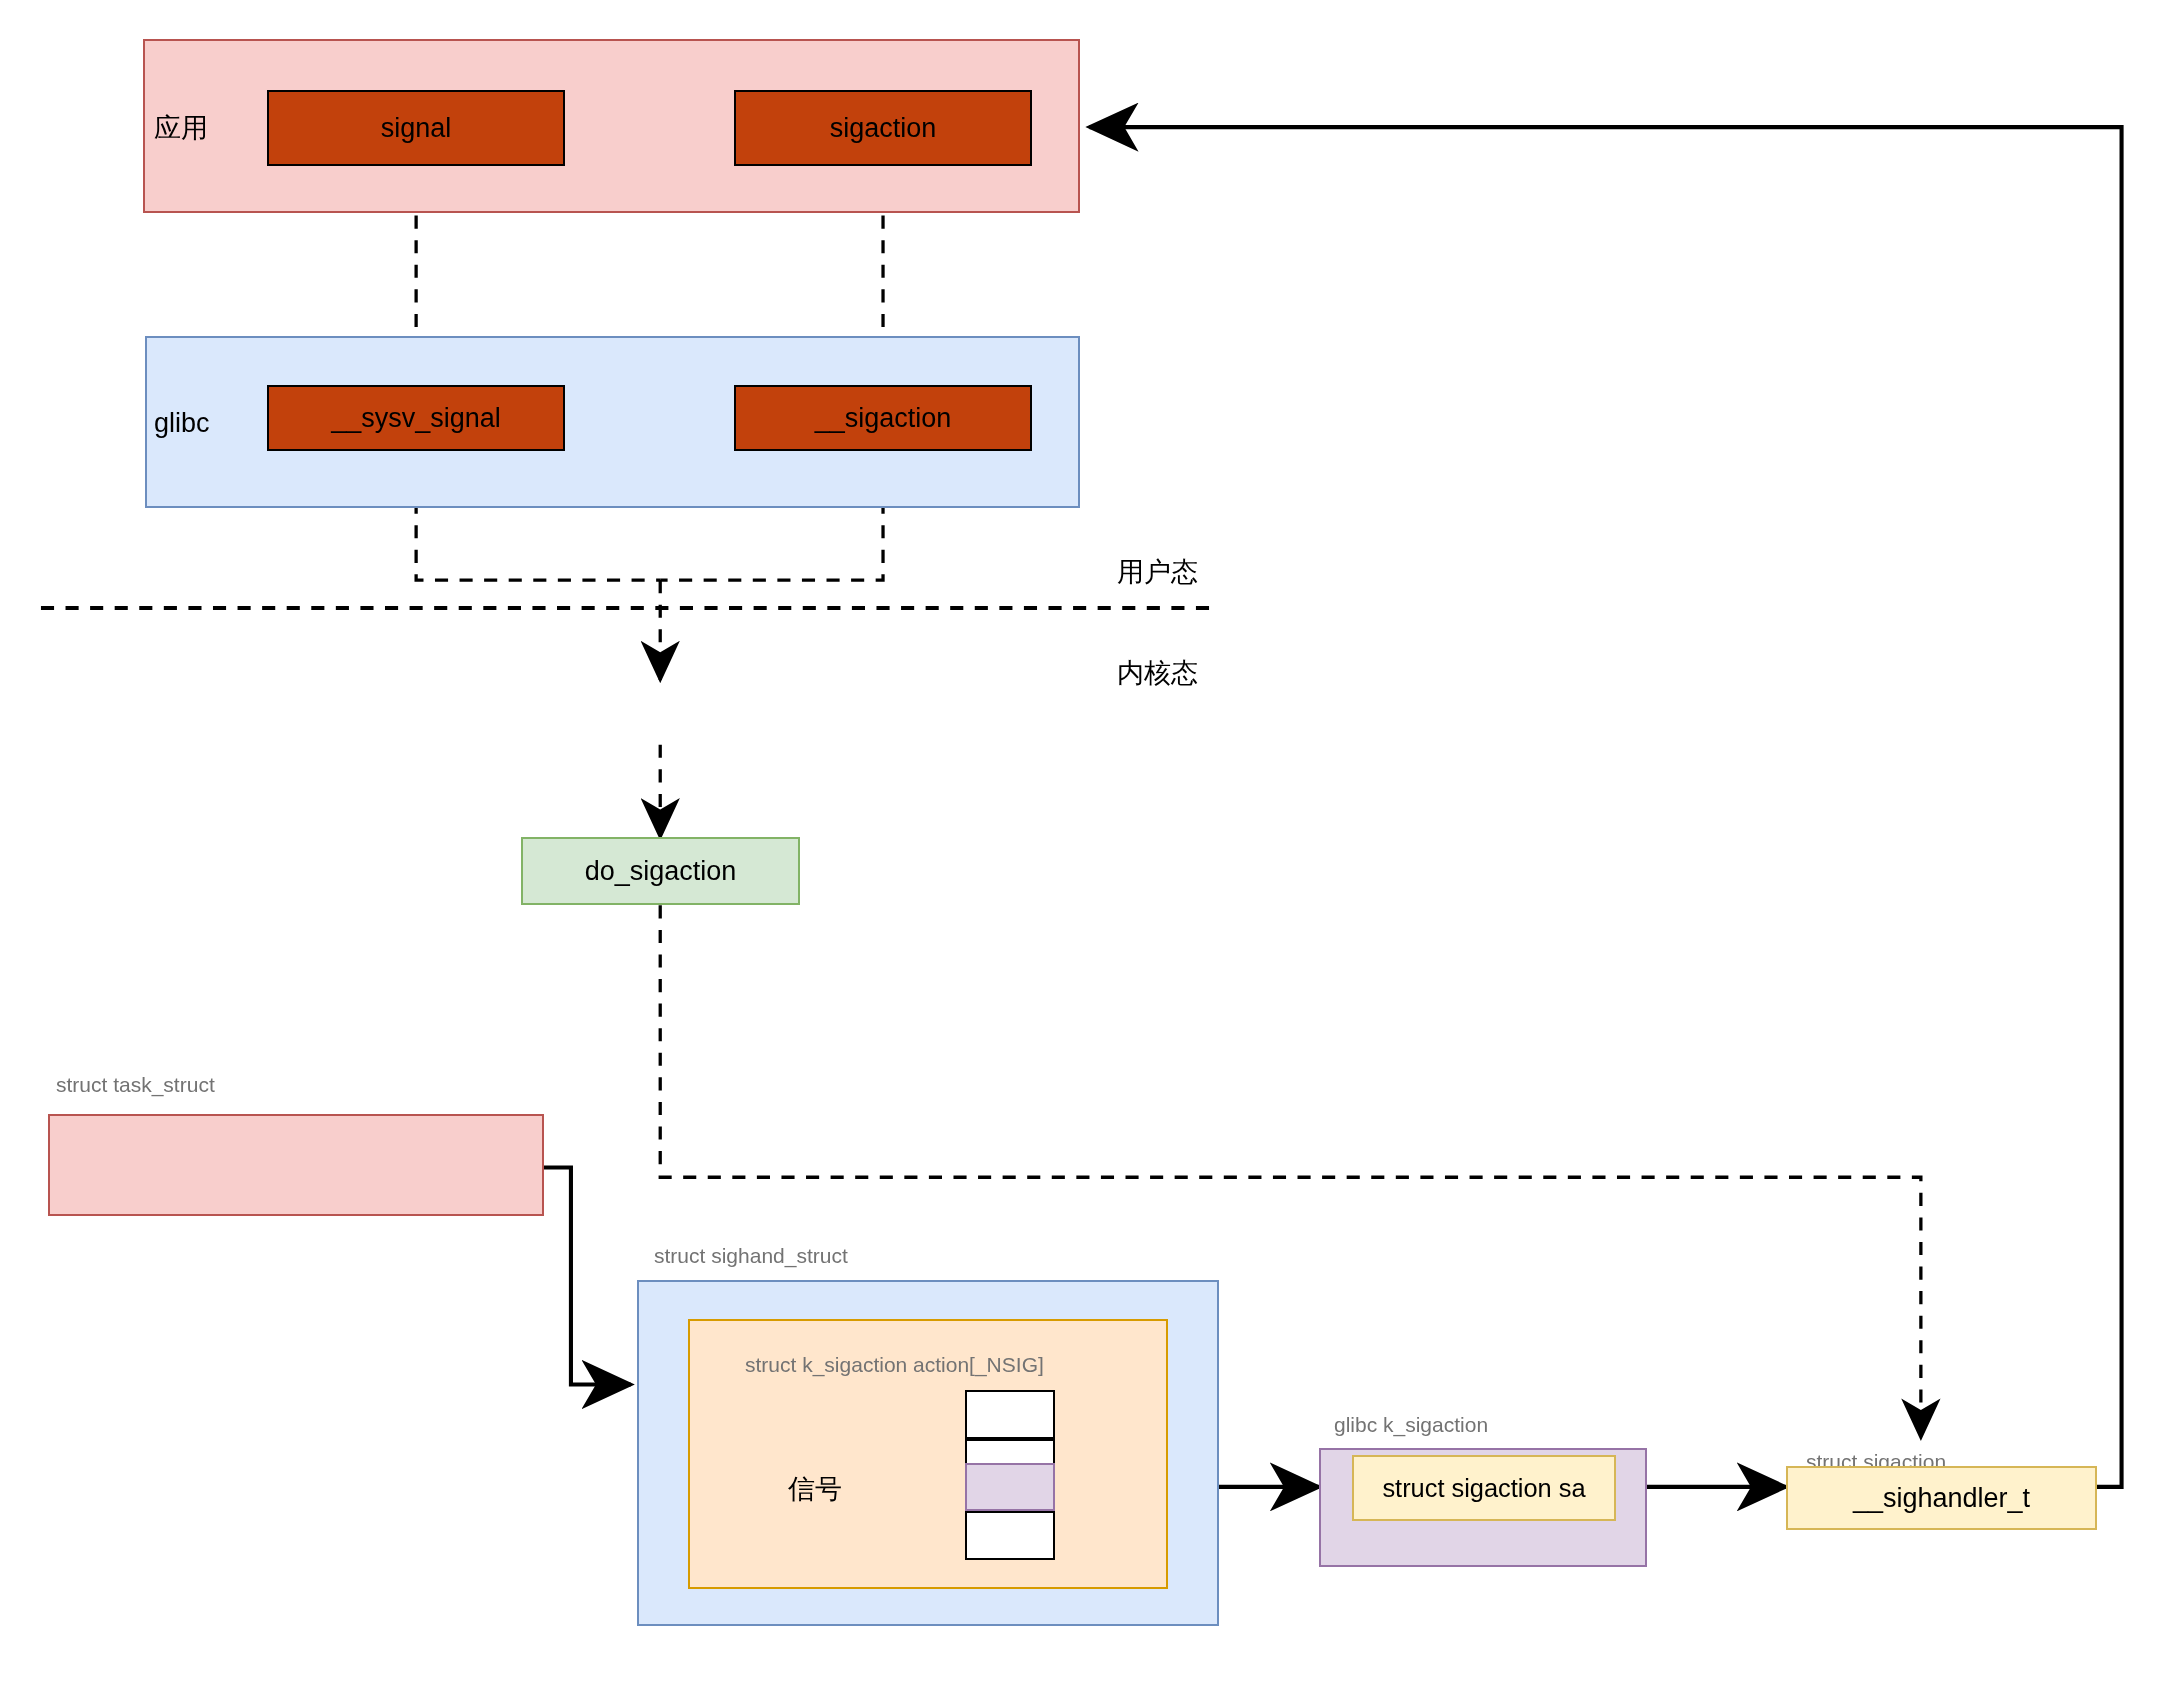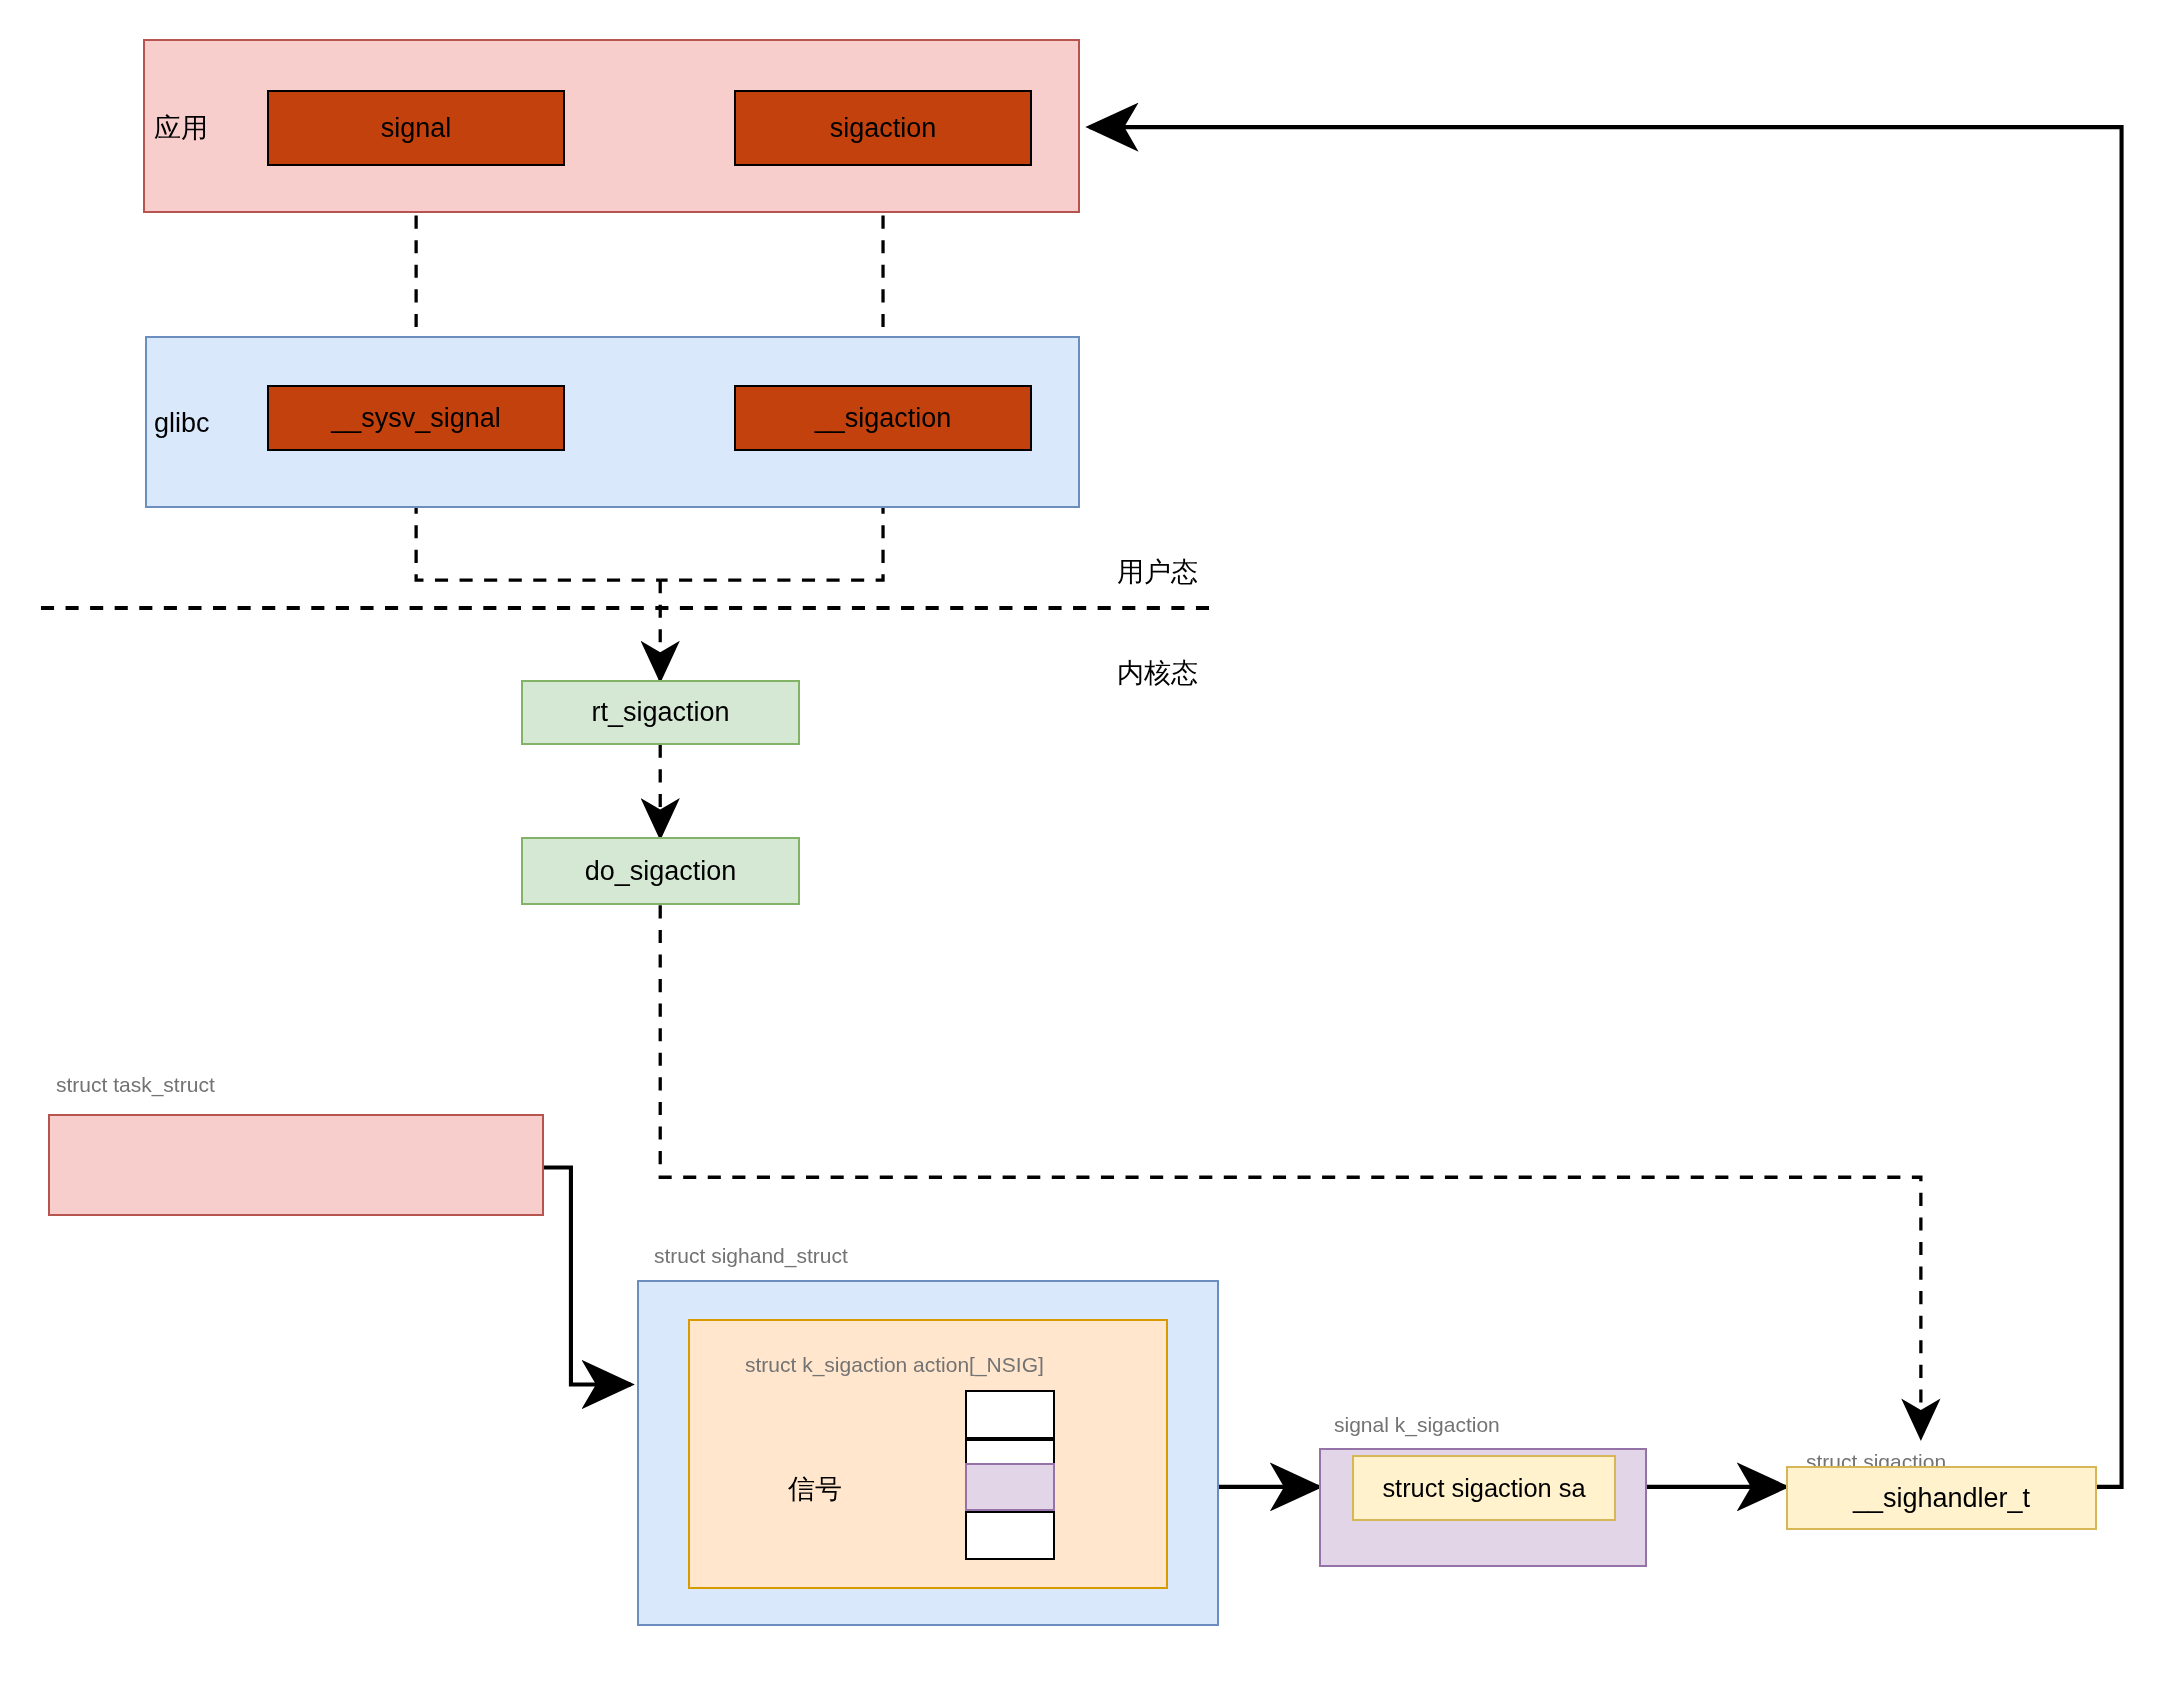--- a/index.html
+++ b/index.html
@@ -87,44 +87,41 @@
   <div class="wbox" style="left:267px;top:385px;width:298px;height:66px;">
     <span>__sysv_signal</span>
   </div>
   <div class="wbox" style="left:734px;top:385px;width:298px;height:66px;">
     <span>__sigaction</span>
   </div>
 
   <div class="lbl lbl-cn" style="left:1117px;top:554px;">用户态</div>
   <div class="lbl lbl-cn" style="left:1117px;top:655px;">内核态</div>
 
-  <div class="gbox" style="left:521px;top:680px;width:279px;height:65px;">
-    <span>rt_sigaction</span>
-  </div>
   <div class="gbox" style="left:521px;top:837px;width:279px;height:68px;">
     <span>do_sigaction</span>
   </div>
 
   <div class="panel-title" style="left:56px;top:1073px;">struct task_struct</div>
   <div class="panel panel-task" style="left:48px;top:1114px;width:496px;height:102px;"></div>
 
   <div class="panel-title" style="left:654px;top:1244px;">struct sighand_struct</div>
   <div class="panel panel-sighand" style="left:637px;top:1280px;width:582px;height:346px;"></div>
 
   <div class="panel panel-action" style="left:688px;top:1319px;width:480px;height:270px;"></div>
   <div class="panel-title" style="left:714px;top:1353px;margin-left:31px;">struct k_sigaction action[_NSIG]</div>
 
   <div class="lbl lbl-cn" style="left:788px;top:1471px;">信号</div>
 
   <div class="cell" style="left:965px;top:1390px;width:90px;height:49px;"></div>
   <div class="cell" style="left:965px;top:1439px;width:90px;height:48px;"></div>
   <div class="cell cell-hl" style="left:965px;top:1463px;width:90px;height:48px;"></div>
   <div class="cell" style="left:965px;top:1511px;width:90px;height:49px;"></div>
 
-  <div class="panel-title" style="left:1334px;top:1413px;">signal k_sigaction</div>
+  <div class="panel-title" style="left:1334px;top:1413px;">glibc k_sigaction</div>
   <div class="panel panel-ksig" style="left:1319px;top:1448px;width:328px;height:119px;"></div>
   <div class="ybox" style="left:1352px;top:1455px;width:264px;height:66px;font-size:25.4px;">
     <span>struct sigaction sa</span>
   </div>
 
   <div class="panel-title" style="left:1806px;top:1450px;">struct sigaction</div>
   <div class="ybox" style="left:1786px;top:1466px;width:311px;height:64px;font-size:27px;">
     <span>__sighandler_t</span>
   </div>
 

